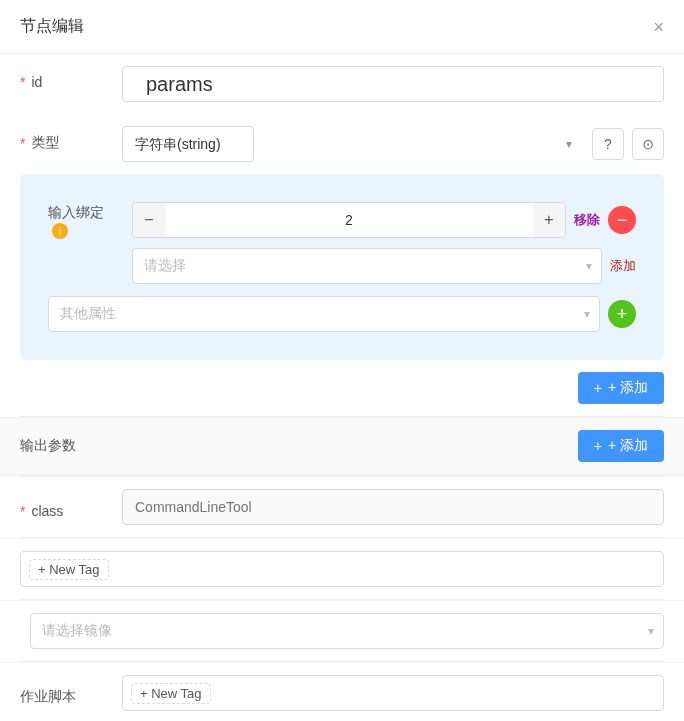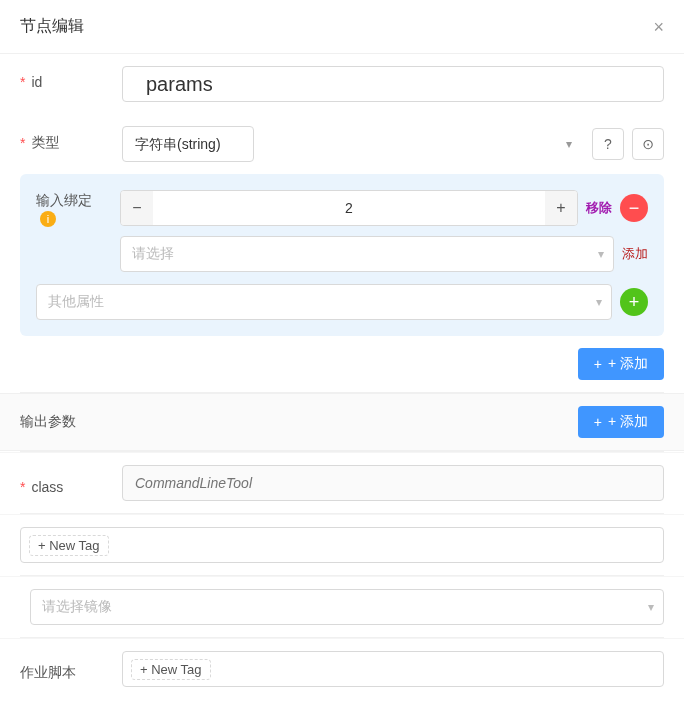--- a/index.html
+++ b/index.html
@@ -368,21 +368,20 @@
     .class-input {
       width: 100%;
       height: 36px;
       border: 1px solid #d9d9d9;
       border-radius: 4px;
       padding: 0 12px;
       font-size: 14px;
       color: #bbb;
       background: #fafafa;
       outline: none;
-      font-style: italic;
     }
 
     .form-row-inner {
       display: flex;
       align-items: center;
       padding: 12px 20px;
       gap: 12px;
       border-top: 1px solid #f5f5f5;
     }
 
@@ -394,21 +393,21 @@
       background: #fafafa;
       border-top: 1px solid #f0f0f0;
       border-bottom: 1px solid #f0f0f0;
     }
 
     
     .param-card {
       margin: 0 20px;
       background: #eaf4fd;
       border-radius: 6px;
-      padding: 16px;
+      padding: 28px;
     }
 
   </style>
 </head>
 <body>
 
 <div class="modal-container">
 
   <div class="modal-header">
     <span class="modal-title">节点编辑</span>

